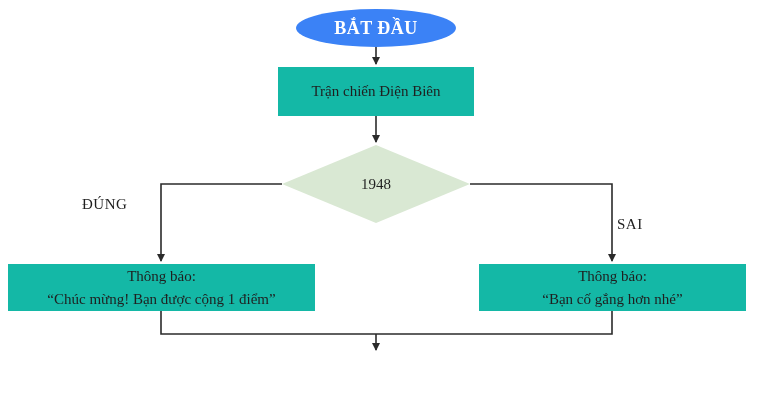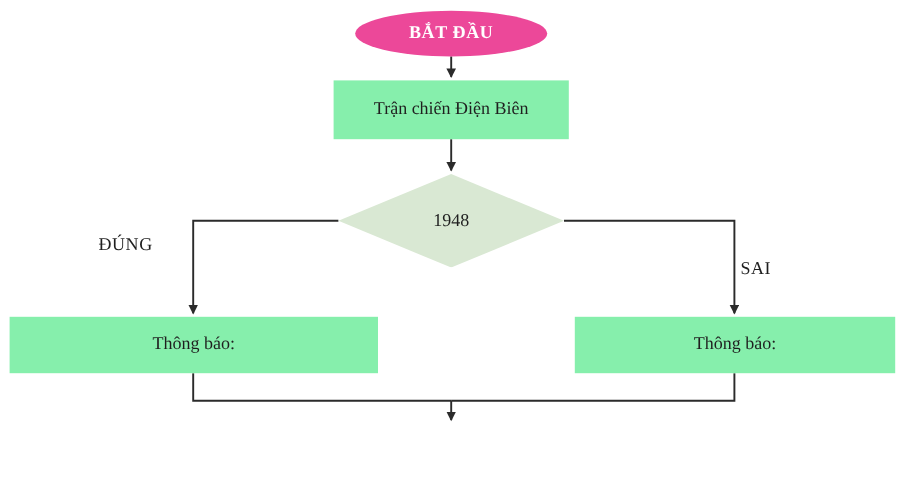--- a/index.html
+++ b/index.html
@@ -27,29 +27,29 @@
     flex-direction: column;
     align-items: center;
     justify-content: center;
     text-align: center;
     box-sizing: border-box;
     color: #1f1f1f;
     font-size: 15px;
     line-height: 1.5;
   }
   .terminal {
-    background: #ec4899;
+    background: #3b82f6;
     border-radius: 50%;
     color: #ffffff;
     font-weight: 700;
     letter-spacing: 0.5px;
-    font-size: 15px;
+    font-size: 18px;
   }
   .process {
-    background: #86efac;
+    background: #14b8a6;
     align-items: center;
   }
   .decision {
     background: #d9e8d3;
     clip-path: polygon(50% 0, 100% 50%, 50% 100%, 0 50%);
   }
   .branch-label {
     position: absolute;
     font-size: 15px;
     color: #1f1f1f;
@@ -102,20 +102,22 @@
   <div id="node-decision" class="node decision">
     <span>1948</span>
   </div>
 
   <div id="label-true" class="branch-label">ĐÚNG</div>
 
   <div id="label-false" class="branch-label">SAI</div>
 
   <div id="node-result-true" class="node process">
     <span>Thông báo:</span>
+    <span>“Chúc mừng! Bạn được cộng 1 điểm”</span>
   </div>
 
   <div id="node-result-false" class="node process">
     <span>Thông báo:</span>
+    <span>“Bạn cố gắng hơn nhé”</span>
   </div>
 
 
 </div>
 
 </body></html>

